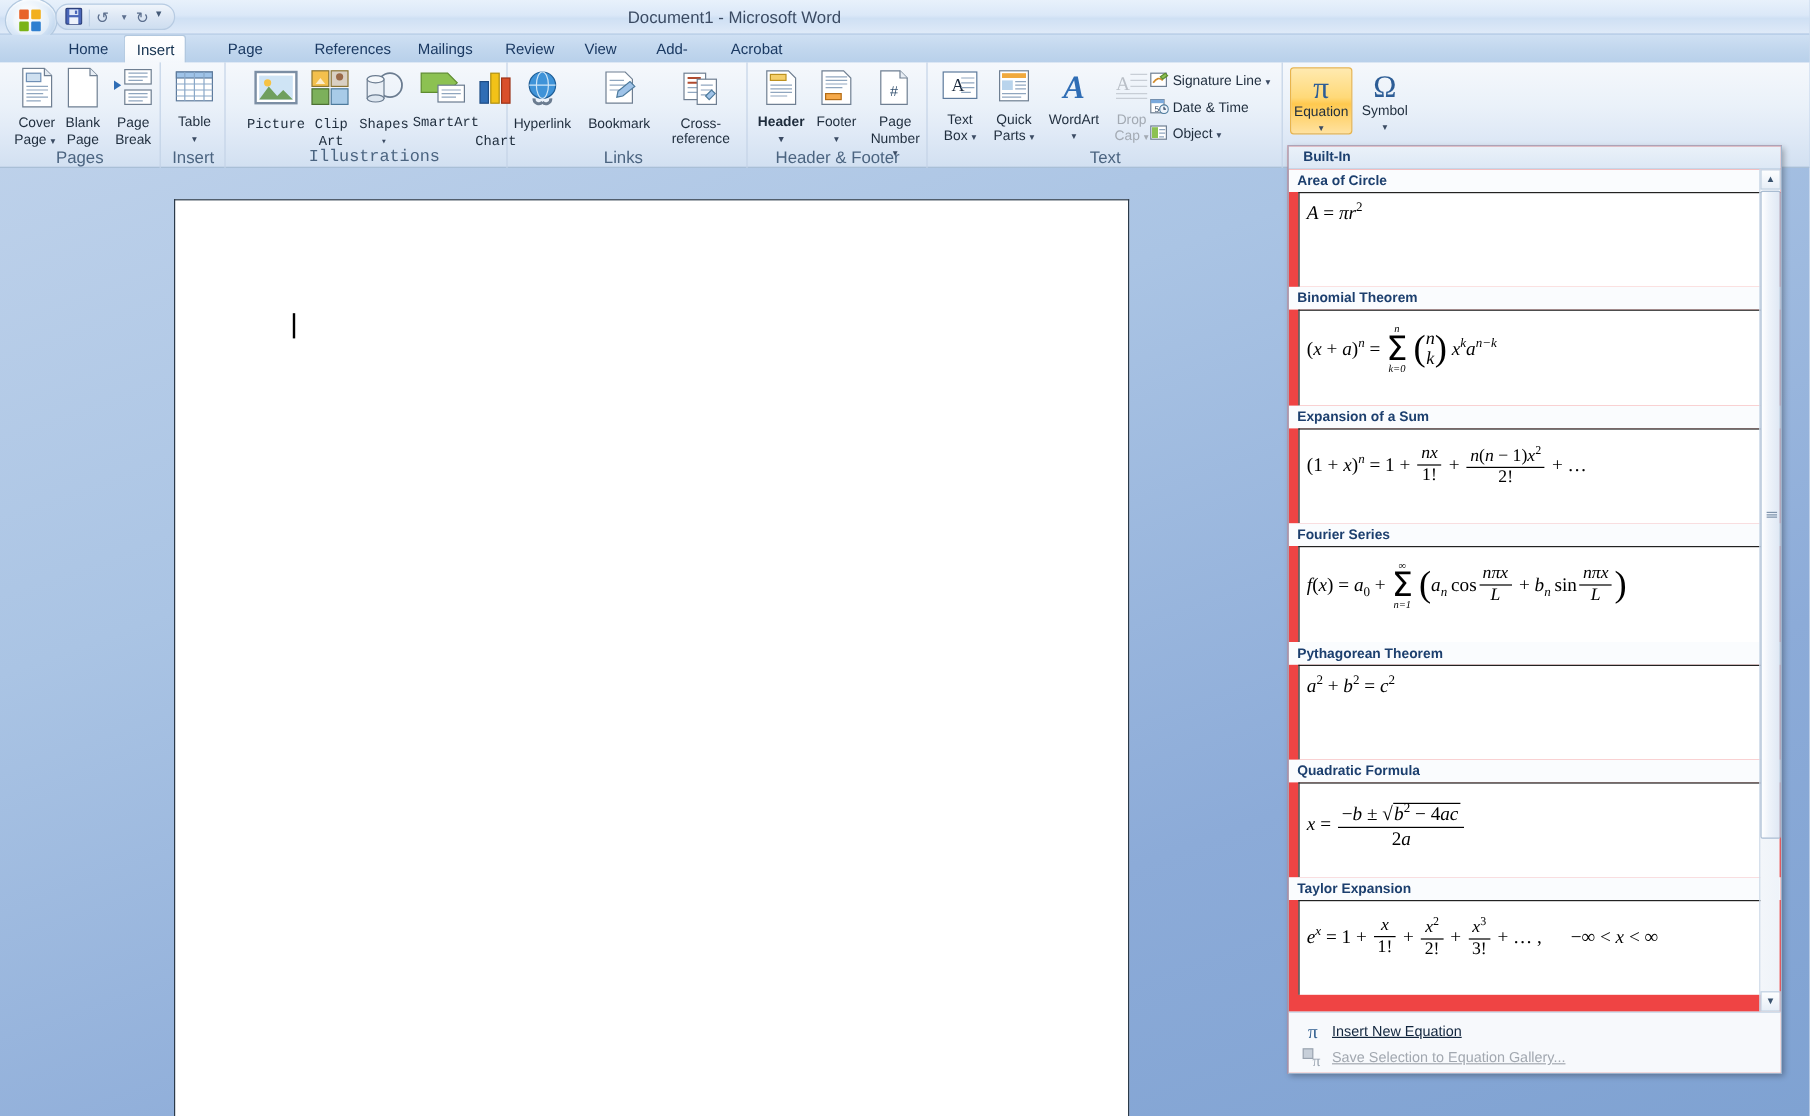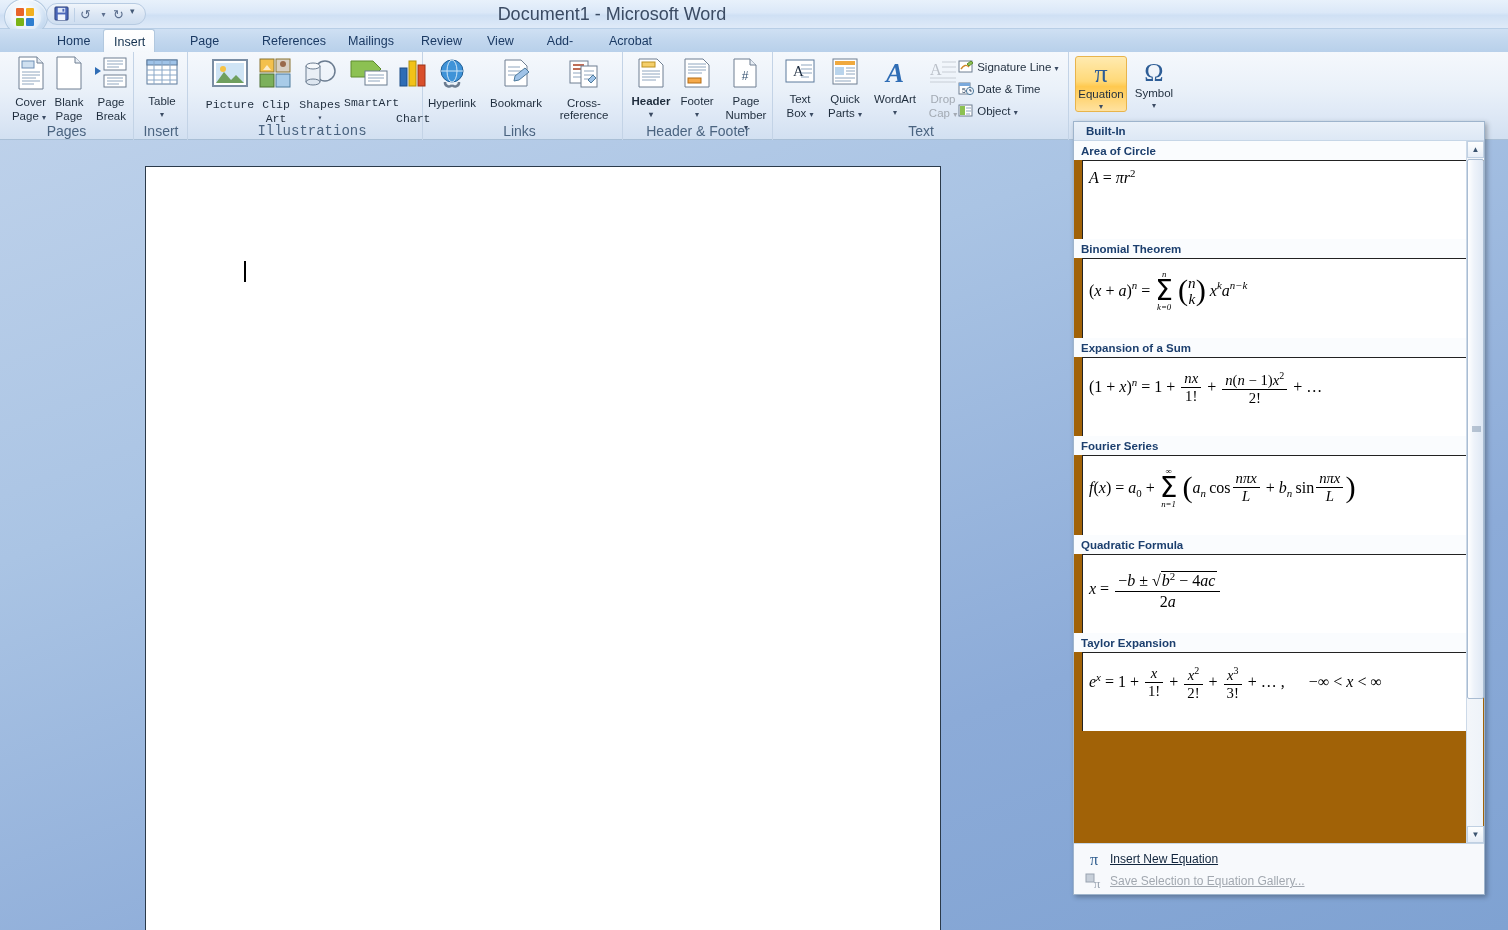--- a/index.html
+++ b/index.html
@@ -14,21 +14,21 @@
   }
   
   .titlebar {
     position: absolute; left: 0; top: 0; width: 1508px; height: 29px;
     background: linear-gradient(to bottom, #e8f1fb 0%, #dbe8f8 45%, #cfe0f4 55%, #dfeaf8 100%);
     border-bottom: 1px solid #b8cee6;
   }
   .win-title {
     position: absolute; left: 0; top: 0; width: 1224px; height: 29px;
     text-align: center; line-height: 29px;
-    font-size: 18px; color: #3b4b63;
+    font-size: 14px; color: #3b4b63;
   }
   
   .orb {
     position: absolute; left: 4px; top: 0px; width: 44px; height: 29px;
   }
   .orb-ring {
     position: absolute; left: 0px; top: -2px; width: 44px; height: 38px;
     border-radius: 50%;
     background: radial-gradient(circle at 40% 30%, #fdfefe 0%, #e3eefa 48%, #c3d8ef 75%, #9ebddd 100%);
     border: 1px solid #b3c9e0;
@@ -117,21 +117,21 @@
   }
   .caret-bar {
     position: absolute; left: 98px; top: 94px; width: 2px; height: 21px;
     background: #000;
   }
 
   
   .gallery {
     position: absolute; left: 1073px; top: 121px;
     width: 412px; height: 774px;
-    background: #a16207;
+    background: #ef4444;
     border: 1px solid #9eb4cc;
     box-shadow: 2px 2px 5px rgba(0,0,0,.30);
   }
   .gal-header {
     position: absolute; left: 0; top: 0; width: 410px; height: 19px;
     background: linear-gradient(to bottom, #eaf1f9, #dde8f5);
     border-bottom: 1px solid #c6d6e7;
     font-size: 11.5px; font-weight: bold; color: #1c3f6e;
     padding-left: 12px; line-height: 19px;
   }
@@ -630,20 +630,28 @@
       <div class="gal-preview" style="height:80px;">
         <div class="eqn" style="padding-top:12px;">
           <span class="it">f</span>(<span class="it">x</span>) = <span class="it">a</span><span class="subn">0</span> +
           <span class="bigop"><span class="top" style="font-style:normal;">∞</span><span class="sym">Σ</span><span class="bot">n=1</span></span>
           <span class="paren-big">(</span><span class="it">a</span><span class="sub">n</span> cos<span class="frac"><span class="num"><span class="it">nπx</span></span><span class="den"><span class="it">L</span></span></span>
           + <span class="it">b</span><span class="sub">n</span> sin<span class="frac"><span class="num"><span class="it">nπx</span></span><span class="den"><span class="it">L</span></span></span><span class="paren-big">)</span>
         </div>
       </div>
     </div>
 
+    <div class="gal-item">
+      <div class="gal-item-label">Pythagorean Theorem</div>
+      <div class="gal-preview" style="height:79px;">
+        <div class="eqn">
+          <span class="it">a</span><span class="supn">2</span> + <span class="it">b</span><span class="supn">2</span> = <span class="it">c</span><span class="supn">2</span>
+        </div>
+      </div>
+    </div>
 
     <div class="gal-item">
       <div class="gal-item-label">Quadratic Formula</div>
       <div class="gal-preview" style="height:79px;">
         <div class="eqn" style="padding-top:13px;">
           <span class="it">x</span> =
           <span class="frac" style="font-size:1em;">
             <span class="num">−<span class="it">b</span> ± √<span class="sqrt-bar"><span class="it">b</span><span class="supn">2</span> − 4<span class="it">ac</span></span></span>
             <span class="den">2<span class="it">a</span></span>
           </span>

